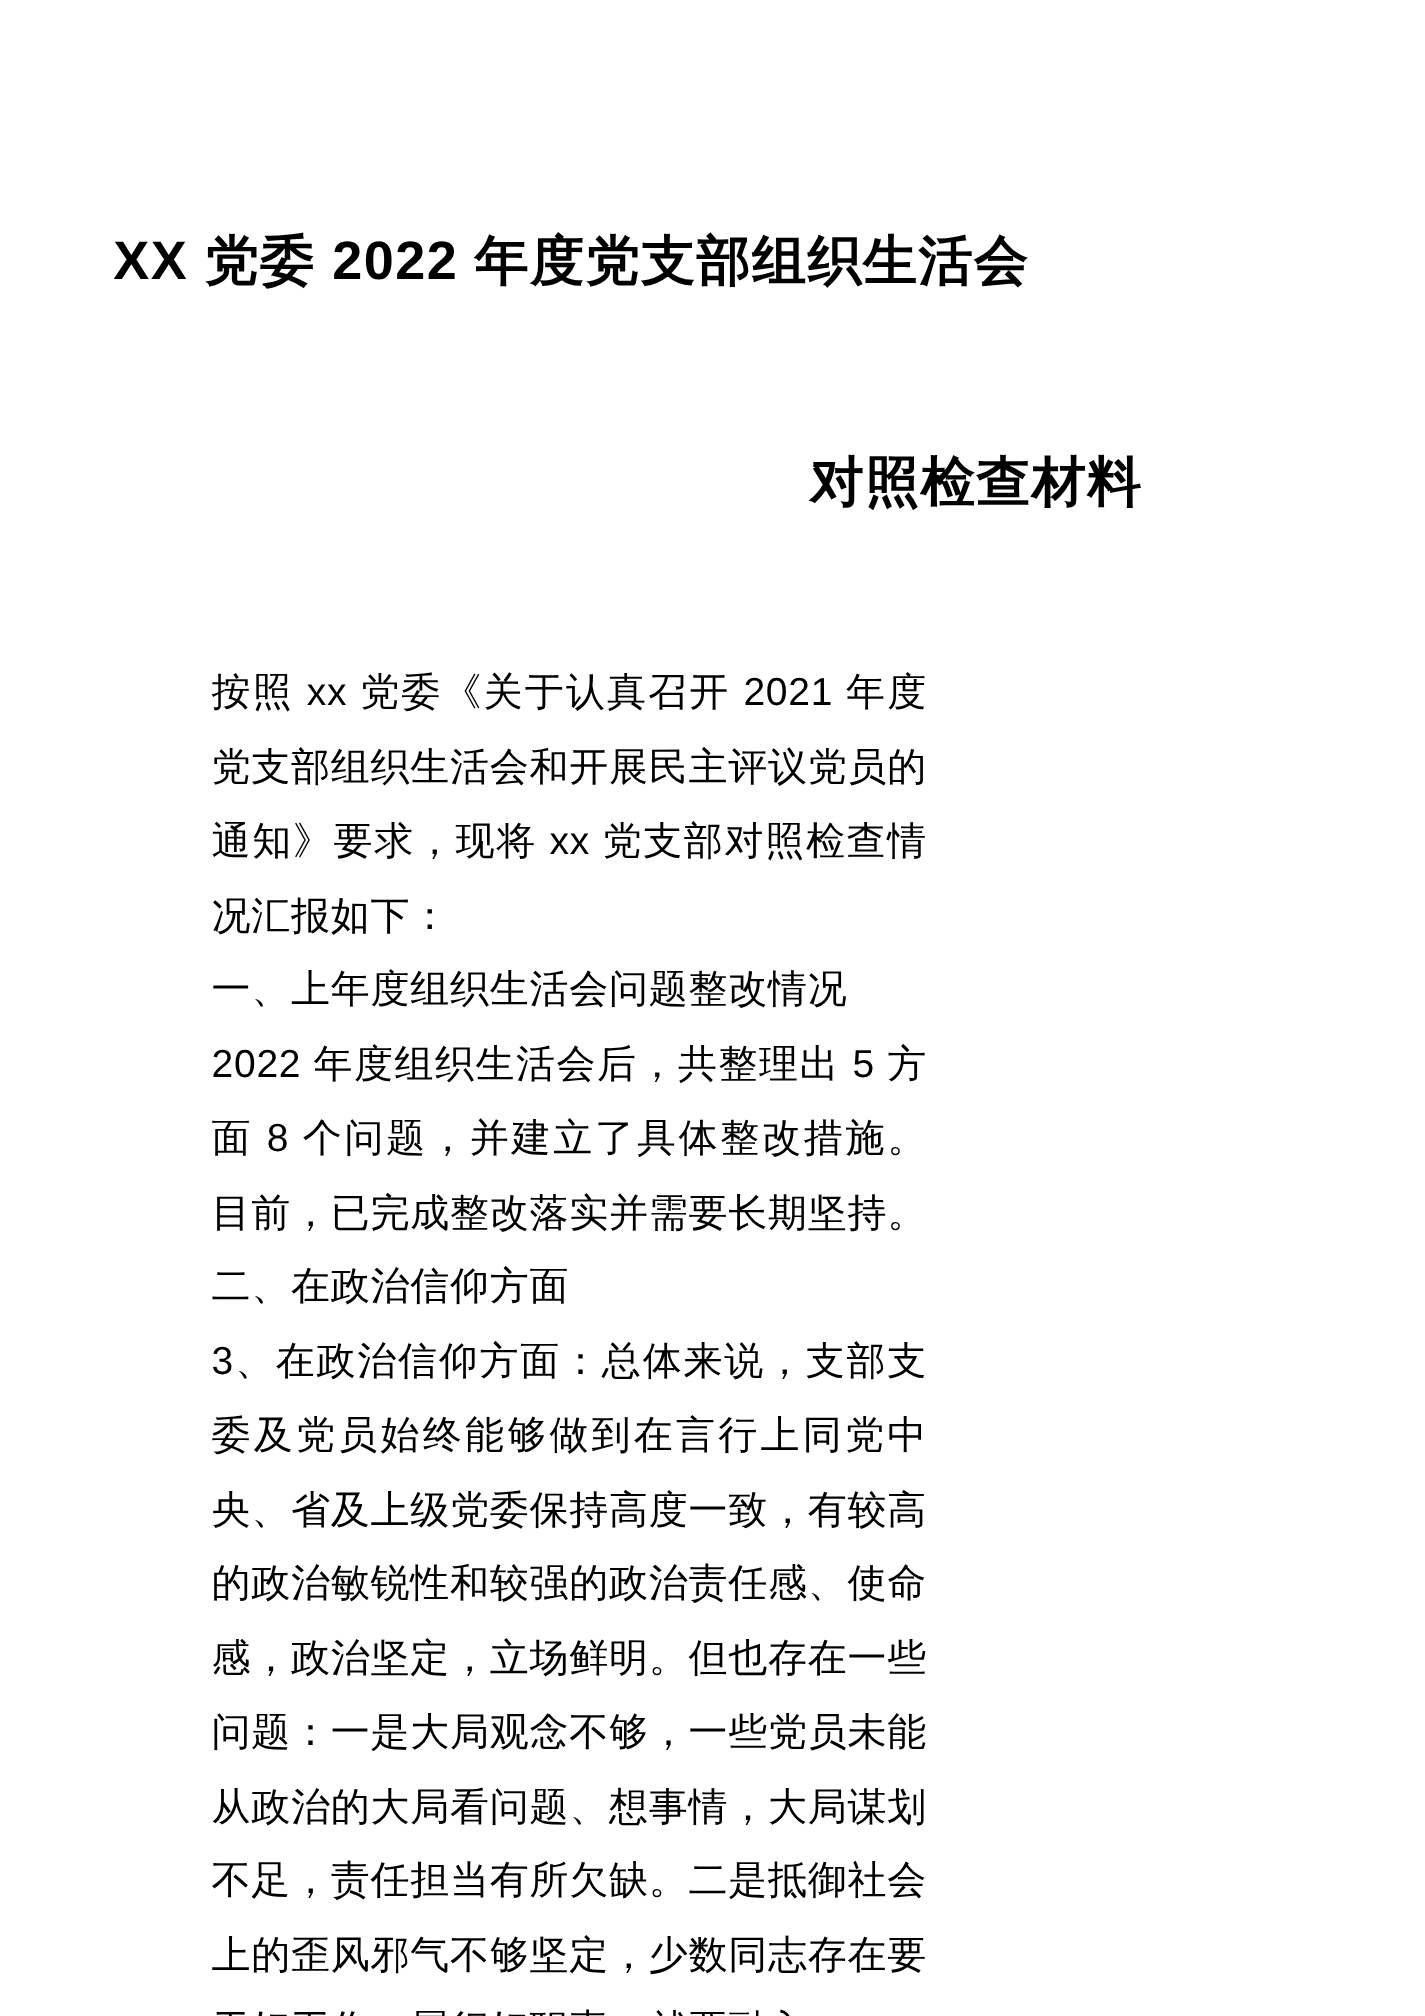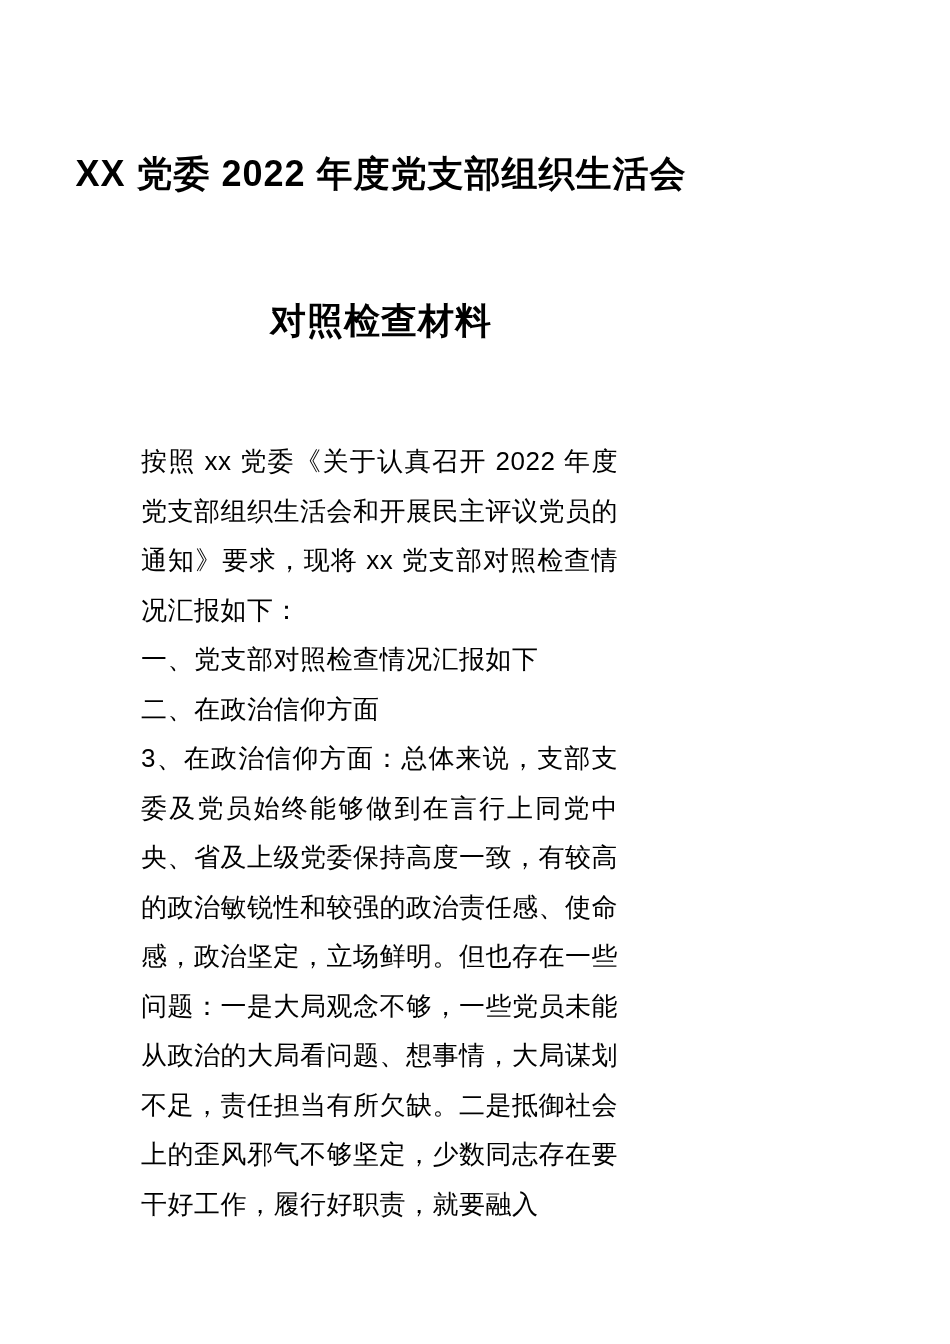--- a/index.html
+++ b/index.html
@@ -28,20 +28,21 @@
     font-weight: 700;
     line-height: 44px;
     letter-spacing: 1px;
     white-space: nowrap;
   }
   .doc-title.line1 {
     padding-top: 152px;
   }
   .doc-title.line2 {
     margin-top: 103px;
+    text-align: right;
   }
   .doc-body {
     margin: 94px 144px 0 141px;
     font-size: 26px;
     line-height: 49.5px;
     text-align: justify;
     letter-spacing: 0.5px;
   }
   .doc-body p {
     margin: 0;
@@ -51,19 +52,20 @@
 </head>
 <body>
 
 <div class="page">
 
   <h1 class="doc-title line1">XX 党委 2022 年度党支部组织生活会</h1>
 
   <h1 class="doc-title line2">对照检查材料</h1>
 
   <div class="doc-body">
-    <p>按照 xx 党委《关于认真召开 2022 年度党支部组织生活会和开展民主评议党员的通知》要求，现将 xx 党支部对照检查情况汇报如下：</p>
-    <p>一、党支部对照检查情况汇报如下</p>
+    <p>按照 xx 党委《关于认真召开 2021 年度党支部组织生活会和开展民主评议党员的通知》要求，现将 xx 党支部对照检查情况汇报如下：</p>
+    <p>一、上年度组织生活会问题整改情况</p>
+    <p>2022 年度组织生活会后，共整理出 5 方面 8 个问题，并建立了具体整改措施。目前，已完成整改落实并需要长期坚持。</p>
     <p>二、在政治信仰方面</p>
     <p>3、在政治信仰方面：总体来说，支部支委及党员始终能够做到在言行上同党中央、省及上级党委保持高度一致，有较高的政治敏锐性和较强的政治责任感、使命感，政治坚定，立场鲜明。但也存在一些问题：一是大局观念不够，一些党员未能从政治的大局看问题、想事情，大局谋划不足，责任担当有所欠缺。二是抵御社会上的歪风邪气不够坚定，少数同志存在要干好工作，履行好职责，就要融入</p>
   </div>
 
 </div>
 
 </body></html>

